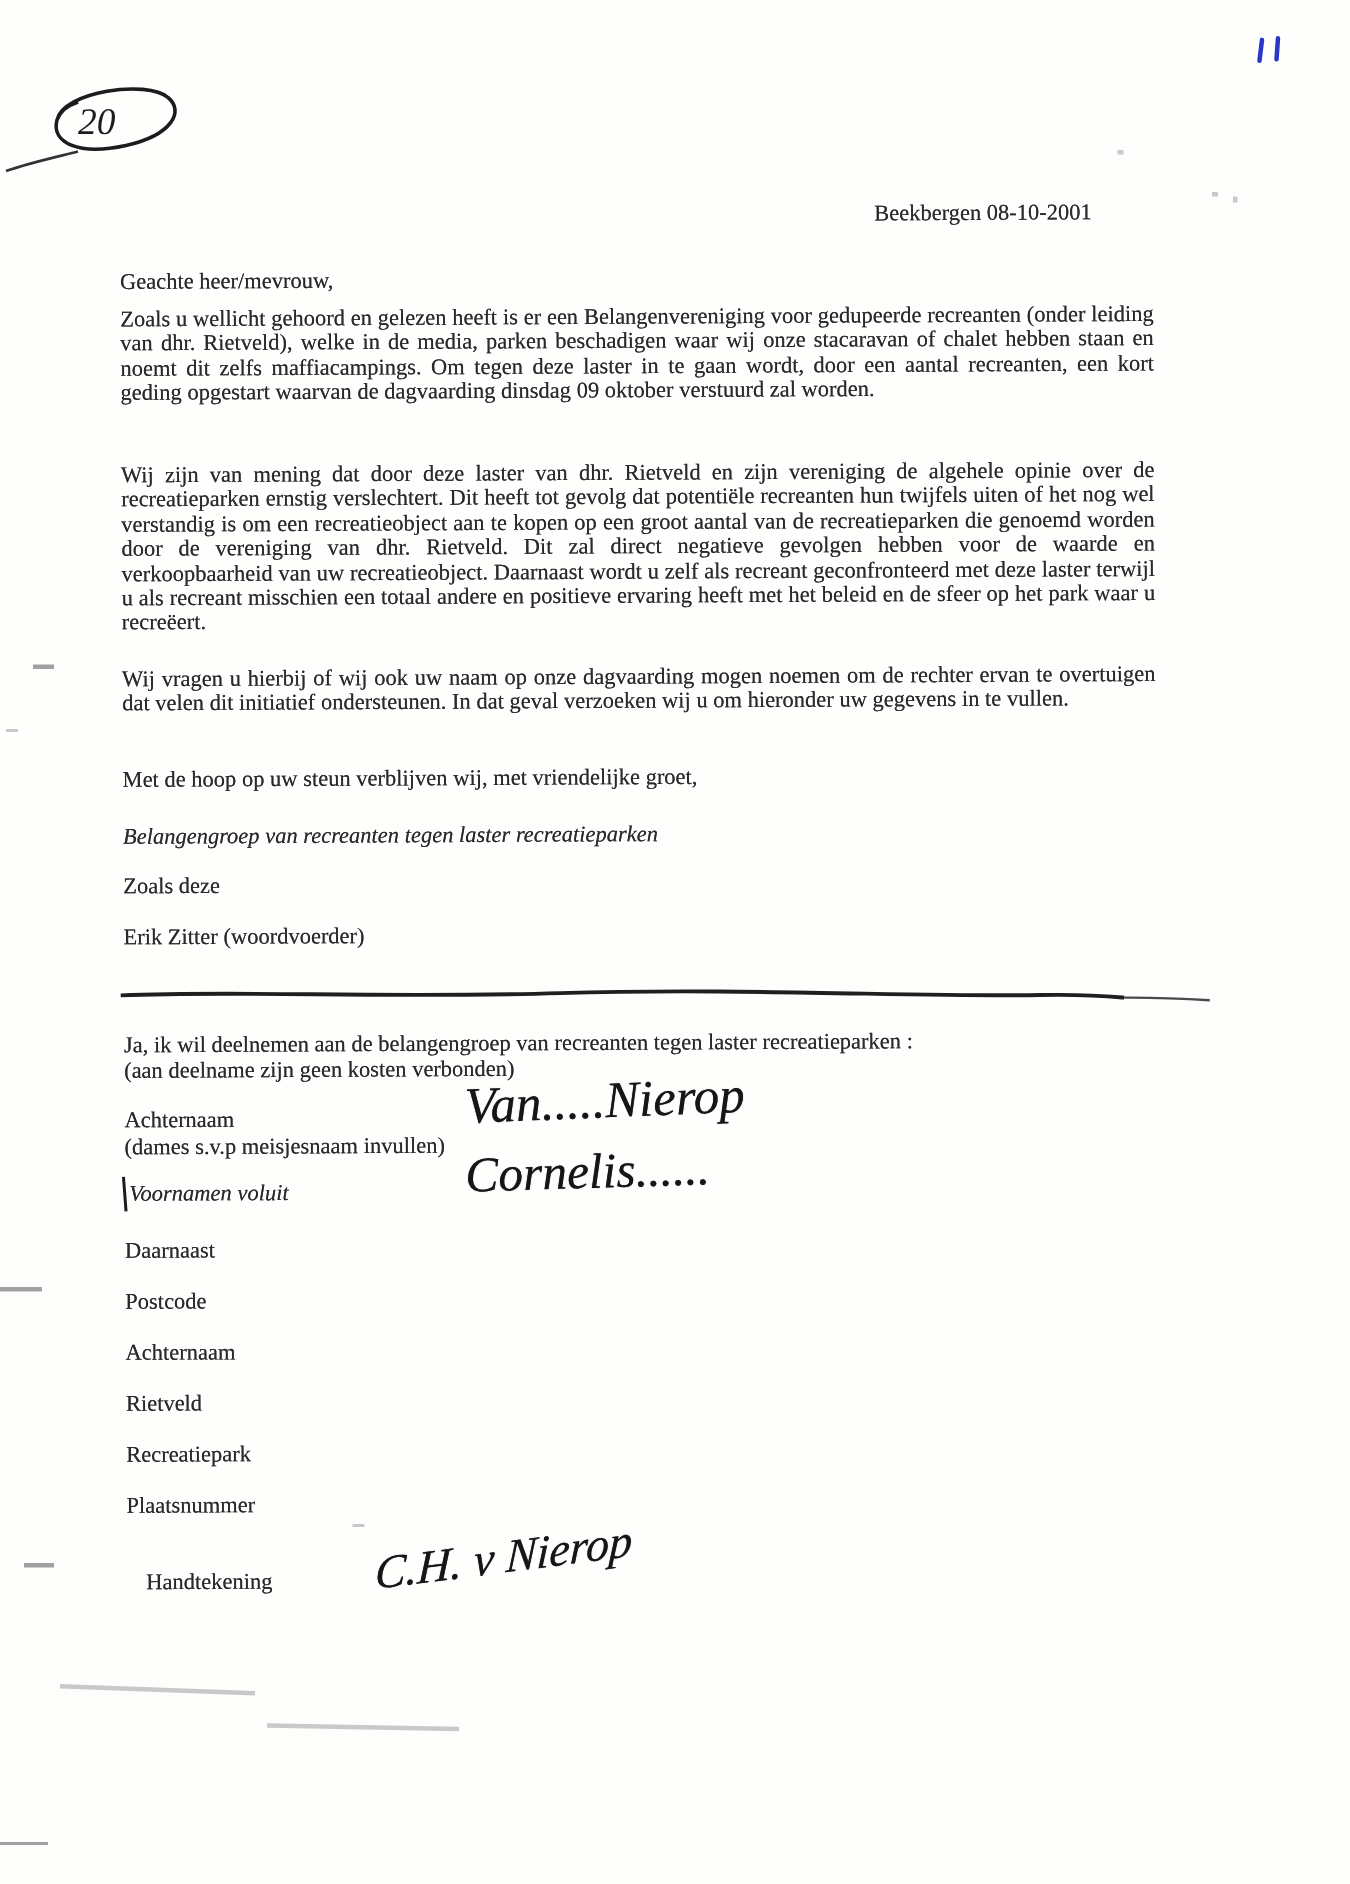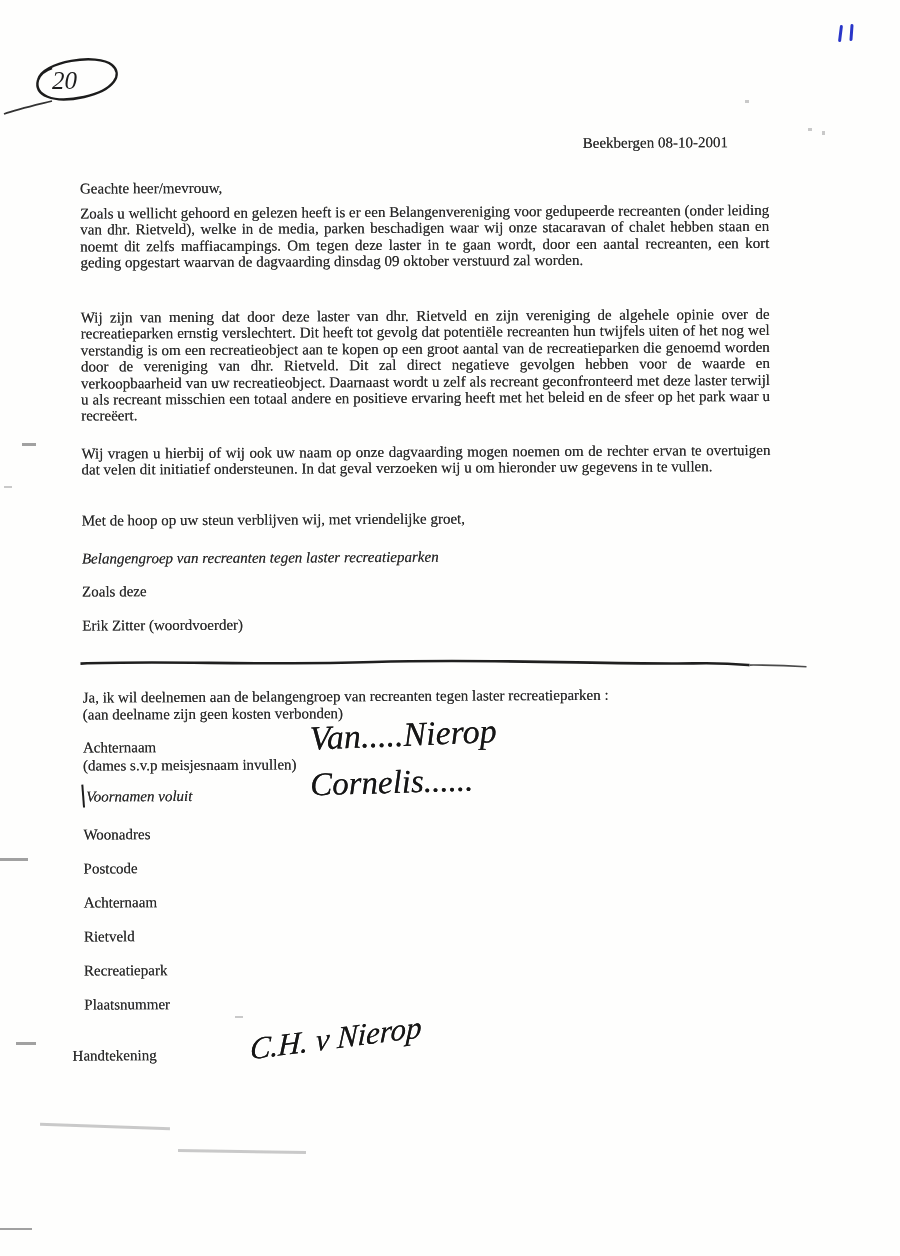--- a/index.html
+++ b/index.html
@@ -65,27 +65,27 @@
 
     <div class="abs serif" style="left:79px;top:690px">Ja, ik wil deelnemen aan de belangengroep van recreanten tegen laster recreatieparken :</div>
     <div class="abs serif" style="left:79px;top:707px">(aan deelname zijn geen kosten verbonden)</div>
 
     <div class="abs serif" style="left:79px;top:740px">Achternaam</div>
     <div class="abs serif" style="left:79px;top:758px">(dames s.v.p meisjesnaam invullen)</div>
 
     <div class="abs serif" style="left:82px;top:789px;font-style:italic">Voornamen voluit</div>
     <div class="penline" style="left:78px;top:785px;width:2px;height:23px;transform:rotate(-4deg)"></div>
 
-    <div class="abs serif" style="left:79px;top:827px">Woonadres</div>
+    <div class="abs serif" style="left:79px;top:827px">Daarnaast</div>
     <div class="abs serif" style="left:79px;top:861px">Postcode</div>
     <div class="abs serif" style="left:79px;top:895px">Achternaam</div>
     <div class="abs serif" style="left:79px;top:929px">Rietveld</div>
     <div class="abs serif" style="left:79px;top:963px">Recreatiepark</div>
     <div class="abs serif" style="left:79px;top:997px">Plaatsnummer</div>
-    <div class="abs serif" style="left:67px;top:1048px">Handtekening</div>
+    <div class="abs serif" style="left:92px;top:1048px">Handtekening</div>
 
     <div class="hw" style="left:306px;top:718px;font-size:34px;transform:rotate(-2deg)">Van.....Nierop</div>
     <div class="hw" style="left:306px;top:766px;font-size:33px;transform:rotate(-1.5deg)">Cornelis......</div>
     <div class="hw" style="left:244px;top:1022px;font-size:31px;transform:rotate(-7deg) skewX(-10deg)">C.H. v Nierop</div>
 
   </div>
 
   <div class="noise" style="left:22px;top:443px;width:14px;height:3px"></div>
   <div class="noise faint" style="left:4px;top:486px;width:8px;height:2px"></div>
   <div class="noise" style="left:0;top:858px;width:28px;height:3px"></div>

